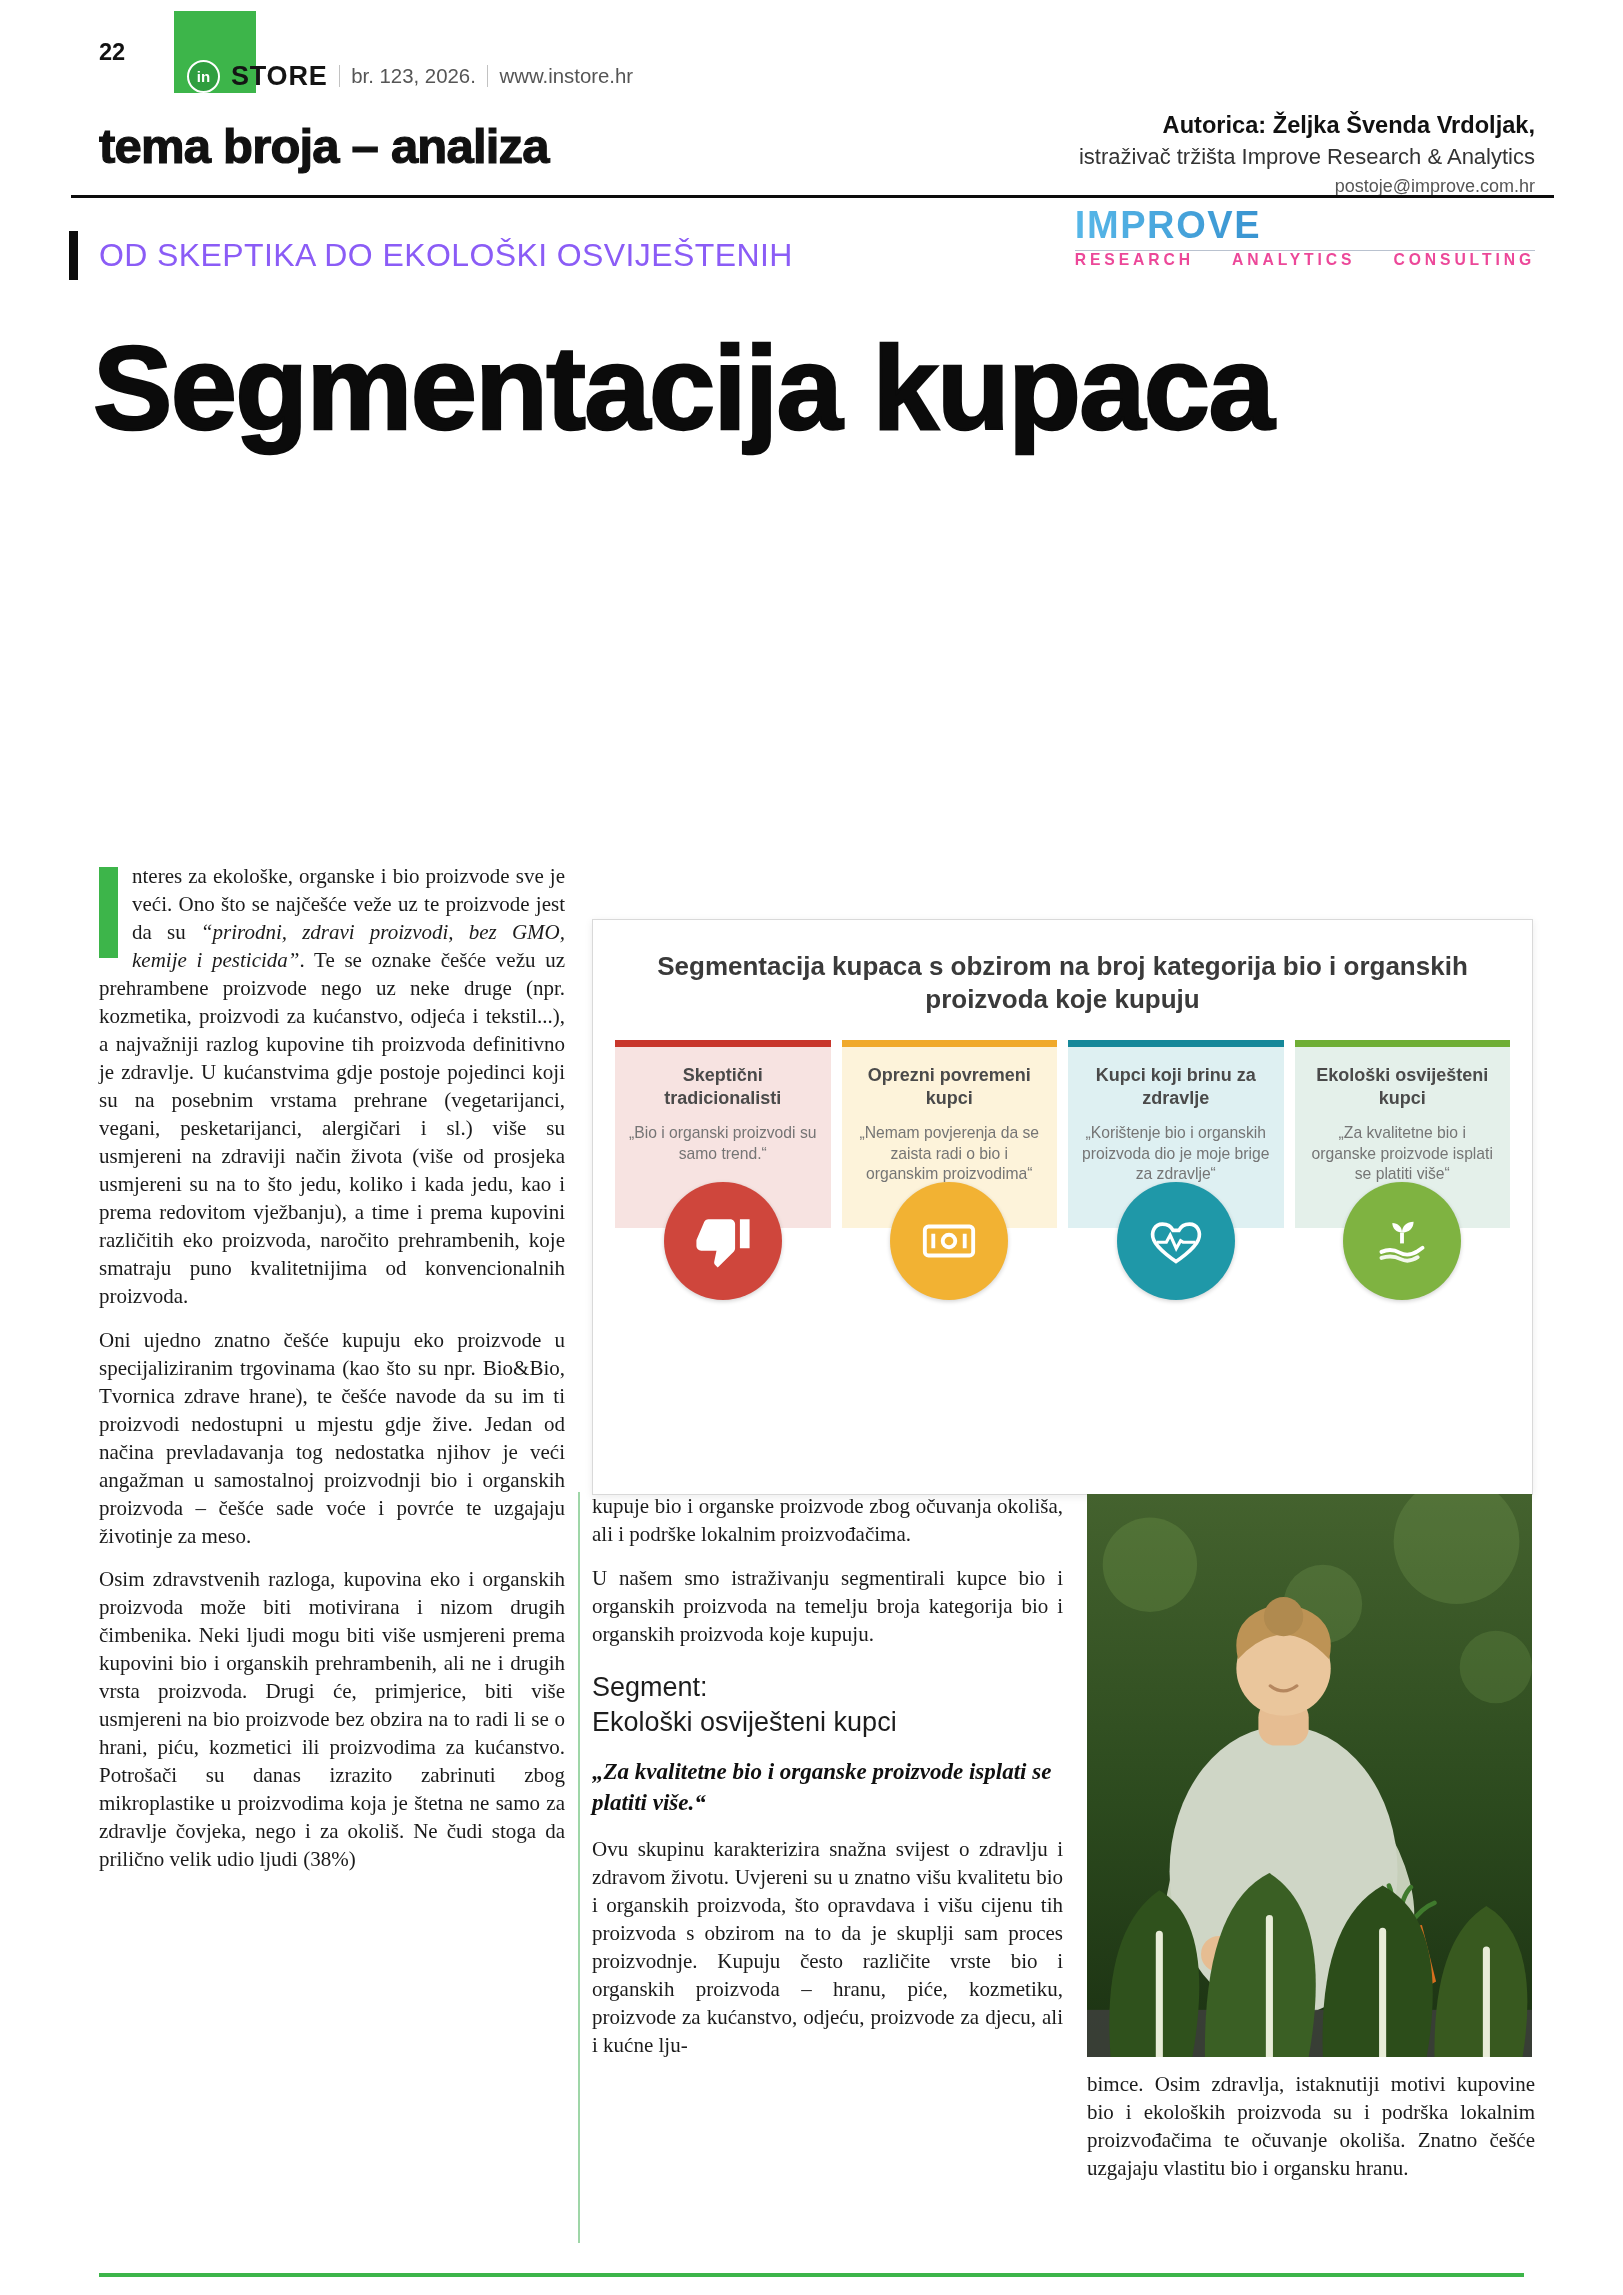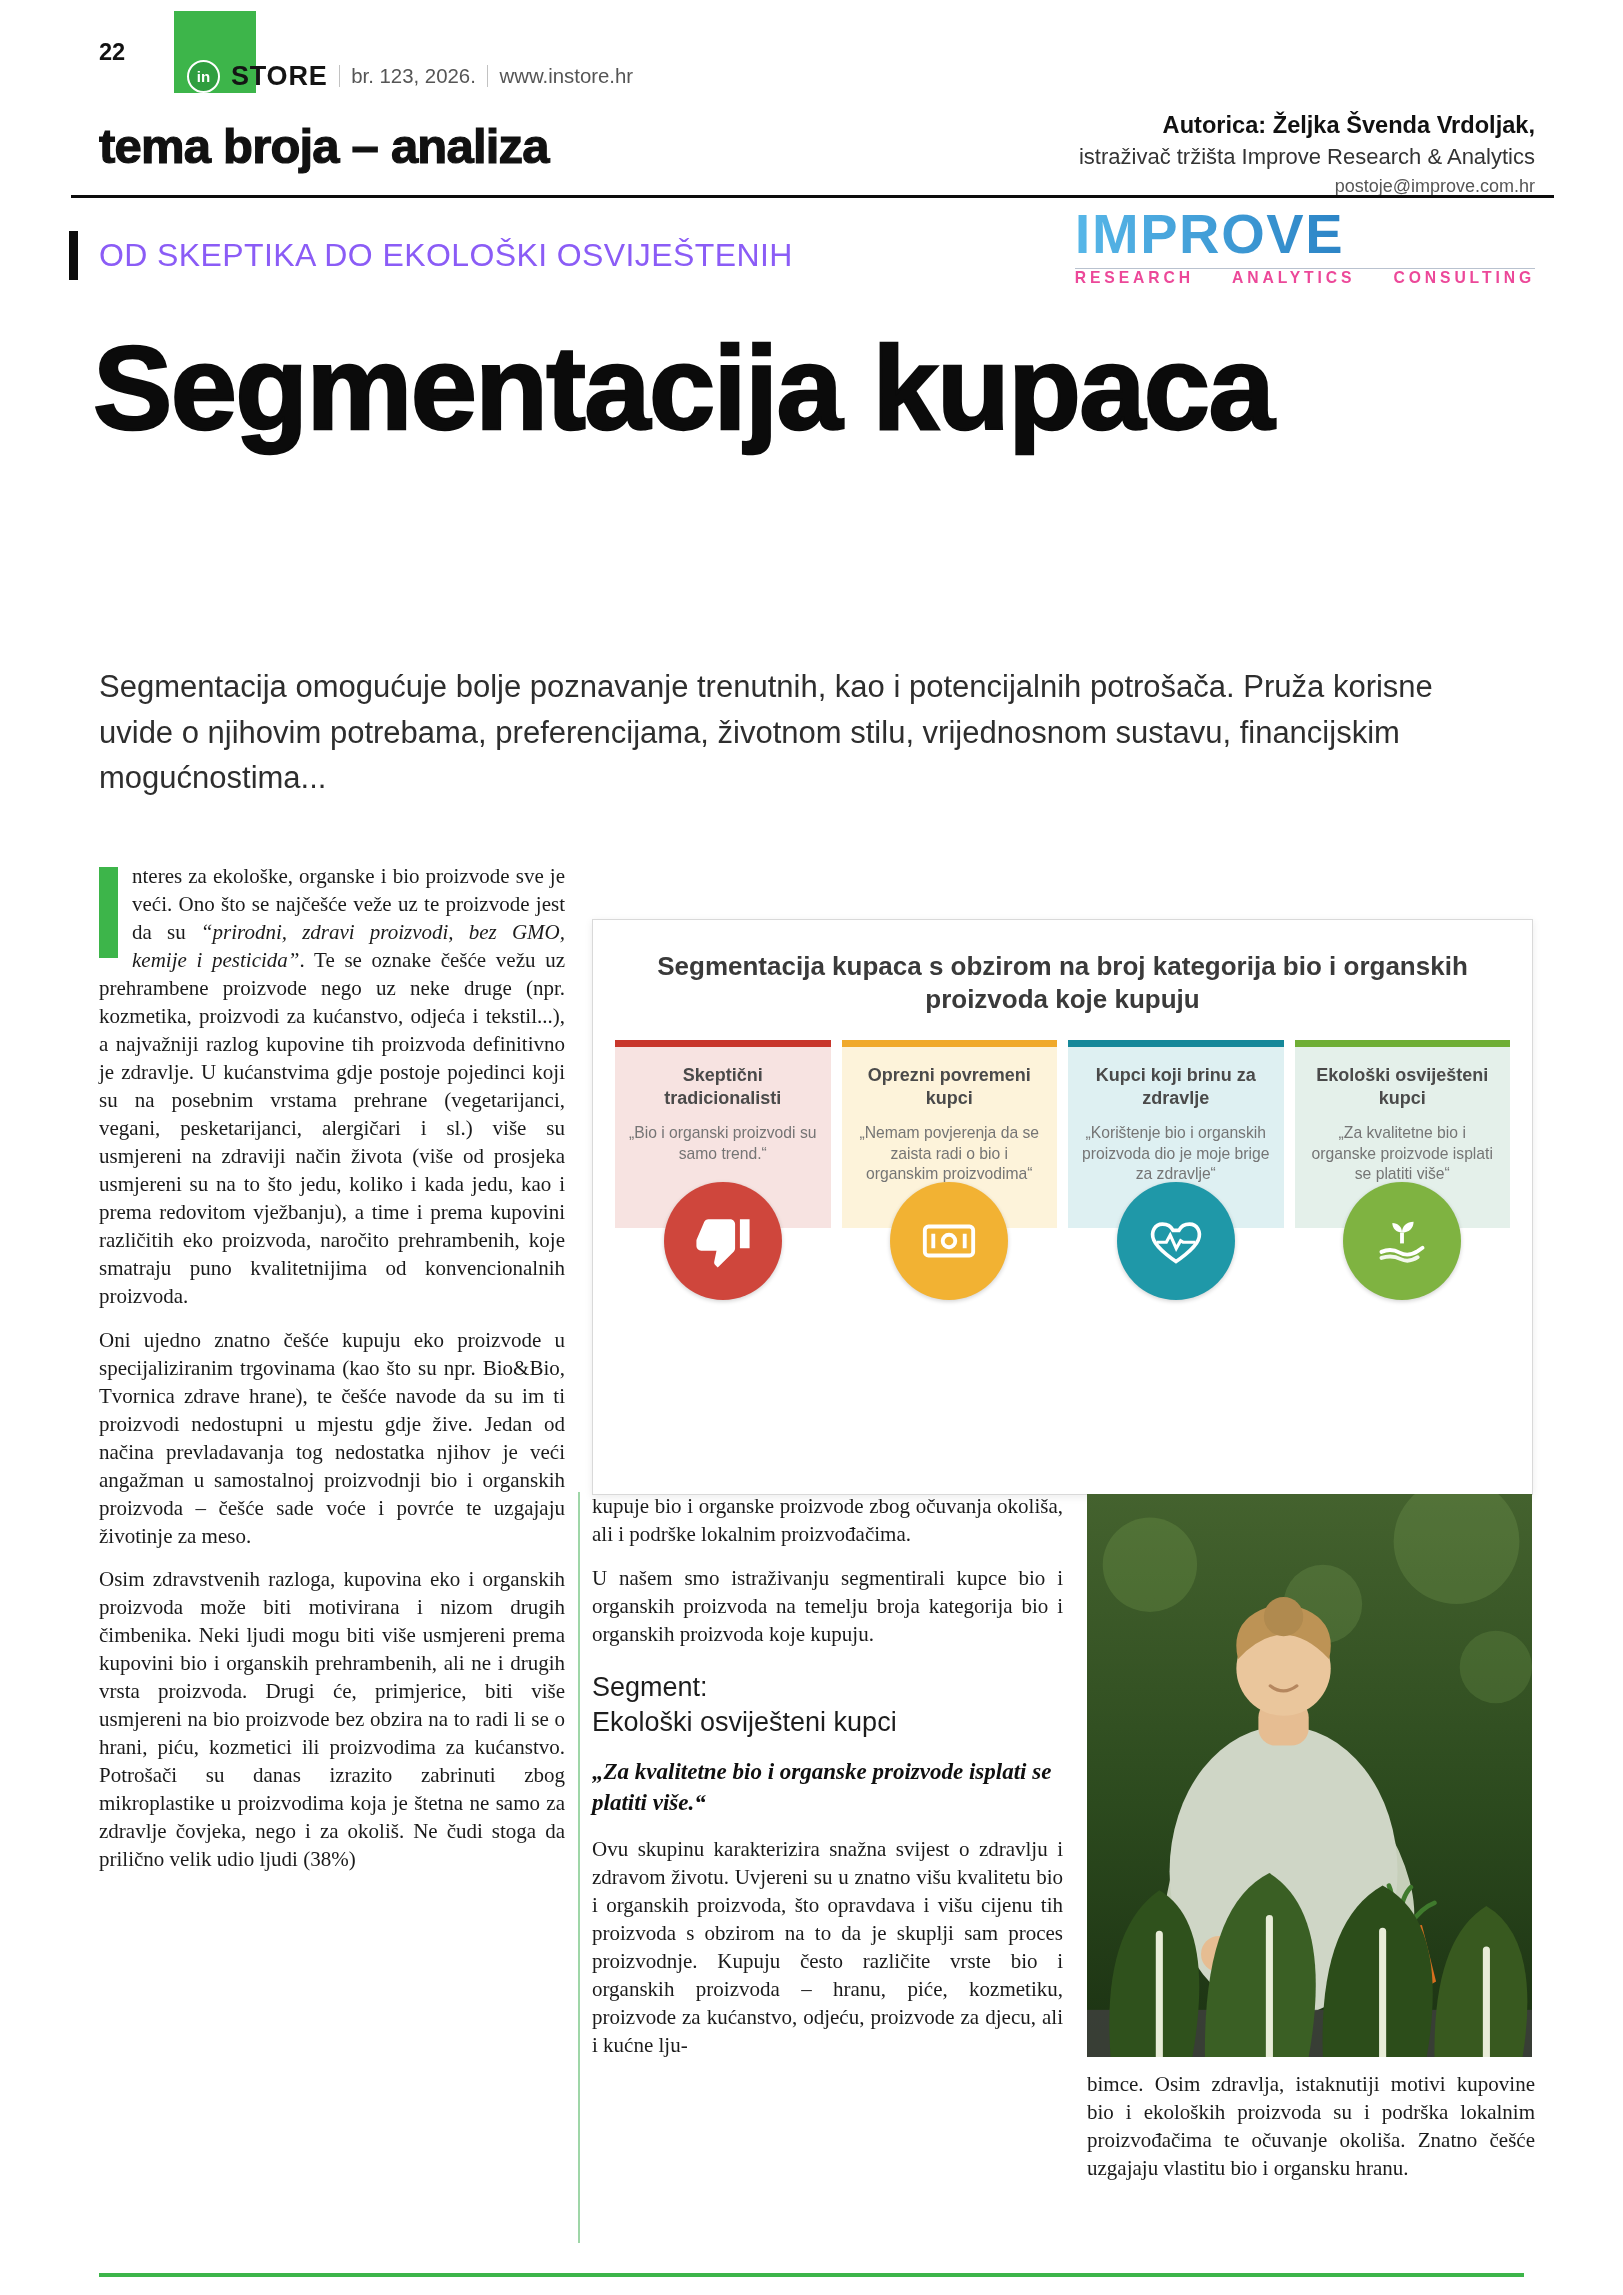--- a/index.html
+++ b/index.html
@@ -21,21 +21,21 @@
                  -webkit-text-stroke:1.2px #111;}
   .author-block{right:88px;top:110px;text-align:right;line-height:1.34;}
   .author-bold{font-size:23.6px;font-weight:700;}
   .author-role{font-size:22px;color:#333;}
   .author-email{font-size:18px;color:#555;margin-top:3.1px;}
   .rule{left:71px;top:195px;width:1483px;height:3.1px;background:#0c0c0c;}
   .kicker-bar{left:69px;top:231px;width:9.4px;height:49px;background:#0c0c0c;}
   .kicker{left:99px;top:237px;font-size:32px;color:#8b5cf6;letter-spacing:0.4px;}
 
   .improve{right:88px;top:206px;}
-  .improve-word{font-size:56px;font-weight:700;letter-spacing:1.6px;
+  .improve-word{font-size:38px;font-weight:700;letter-spacing:1.6px;
                 background:linear-gradient(90deg,#57b7e8 0%,#2e87c8 55%,#1a5fa8 100%);
                 -webkit-background-clip:text;background-clip:text;color:transparent;line-height:1;}
   .improve-tagline{display:flex;gap:38px;margin-top:6.3px;border-top:1.6px solid #b9c2cf;padding-top:0;
                    font-size:15.7px;letter-spacing:3.9px;color:#ec4899;font-weight:700;}
 
   
   .headline{left:93px;top:313px;font-size:119px;font-weight:700;line-height:1.26;
             letter-spacing:-1.6px;color:#0b0b0b;-webkit-text-stroke:2.4px #0b0b0b;}
   .lede{left:99px;top:664px;width:1359px;font-size:31px;line-height:1.47;color:#2e2e2e;}
 
@@ -111,21 +111,20 @@
     <div class="improve-tagline">
       <span>RESEARCH</span>
       <span>ANALYTICS</span>
       <span>CONSULTING</span>
     </div>
   </div>
 
   <div class="abs headline">
     <div>Segmentacija kupaca</div>
   </div>
-  <div class="abs lede">Segmentacija omogućuje bolje poznavanje trenutnih, kao i potencijalnih potrošača. Pruža korisne uvide o njihovim potrebama, preferencijama, životnom stilu, vrijednosnom sustavu, financijskim mogućnostima...</div>
 
   <div class="abs col col-left">
     <p><span class="dropcap">I</span><span>nteres za ekološke, organske i bio proizvode sve je veći. Ono što se najčešće veže uz te proizvode jest da su </span><em>“prirodni, zdravi proizvodi, bez GMO, kemije i pesticida”</em><span>. Te se oznake češće vežu uz prehrambene proizvode nego uz neke druge (npr. kozmetika, proizvodi za kućanstvo, odjeća i tekstil...), a najvažniji razlog kupovine tih proizvoda definitivno je zdravlje. U kućanstvima gdje postoje pojedinci koji su na posebnim vrstama prehrane (vegetarijanci, vegani, pesketarijanci, alergičari i sl.) više su usmjereni na zdraviji način života (više od prosjeka usmjereni su na to što jedu, koliko i kada jedu, kao i prema redovitom vježbanju), a time i prema kupovini različitih eko proizvoda, naročito prehrambenih, koje smatraju puno kvalitetnijima od konvencionalnih proizvoda.</span></p>
     <p>Oni ujedno znatno češće kupuju eko proizvode u specijaliziranim trgovinama (kao što su npr. Bio&amp;Bio, Tvornica zdrave hrane), te češće navode da su im ti proizvodi nedostupni u mjestu gdje žive. Jedan od načina prevladavanja tog nedostatka njihov je veći angažman u samostalnoj proizvodnji bio i organskih proizvoda – češće sade voće i povrće te uzgajaju životinje za meso.</p>
     <p>Osim zdravstvenih razloga, kupovina eko i organskih proizvoda može biti motivirana i nizom drugih čimbenika. Neki ljudi mogu biti više usmjereni prema kupovini bio i organskih prehrambenih, ali ne i drugih vrsta proizvoda. Drugi će, primjerice, biti više usmjereni na bio proizvode bez obzira na to radi li se o hrani, piću, kozmetici ili proizvodima za kućanstvo. Potrošači su danas izrazito zabrinuti zbog mikroplastike u proizvodima koja je štetna ne samo za zdravlje čovjeka, nego i za okoliš. Ne čudi stoga da prilično velik udio ljudi (38%)</p>
   </div>
 
   <div class="abs chart-box">
     <div class="chart-title">Segmentacija kupaca s obzirom na broj kategorija bio i organskih proizvoda koje kupuju</div>
 

